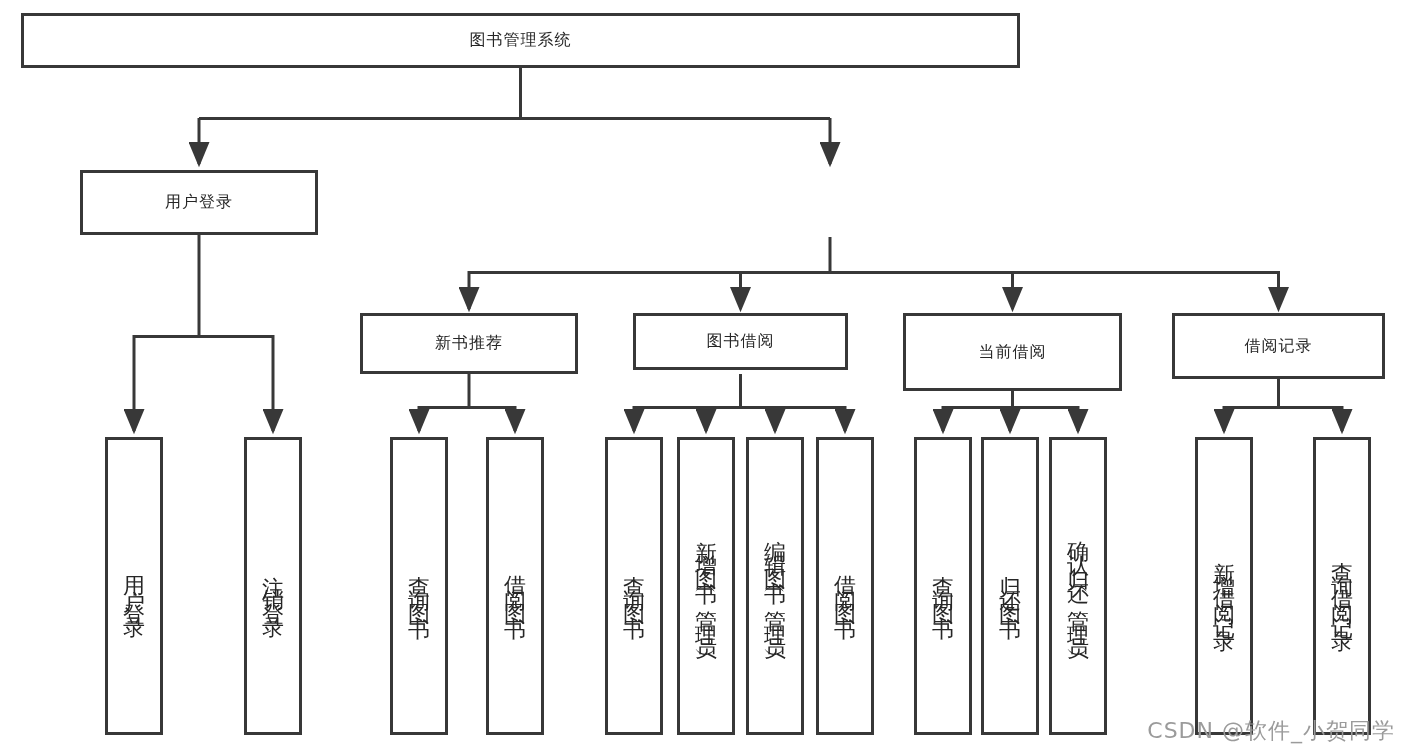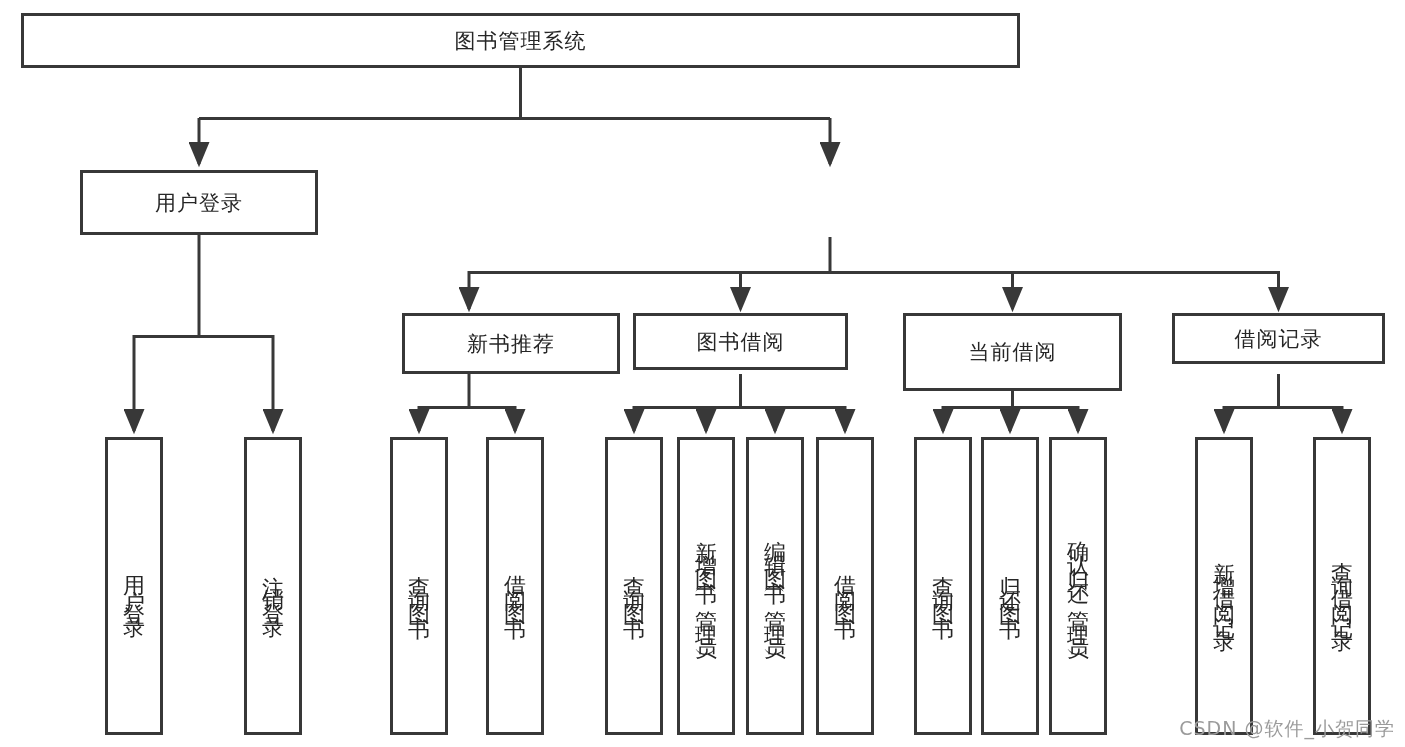--- a/index.html
+++ b/index.html
@@ -26,38 +26,38 @@
     box-sizing: border-box;
     border: 3px solid #383838;
     background: #ffffff;
     display: flex;
     align-items: center;
     justify-content: center;
     color: #262626;
     text-align: center;
   }
   .box.h {
-    font-size: 21px;
+    font-size: 16px;
     letter-spacing: 1px;
   }
   .box.tall {
     writing-mode: vertical-rl;
     text-orientation: mixed;
     font-size: 22px;
     letter-spacing: 14px;
     line-height: 1;
     width: 58px;
     height: 298px;
     top: 437px;
   }
   .watermark {
     position: absolute;
     top: 716px;
     right: 10px;
-    font-size: 19px;
+    font-size: 22px;
     color: #9b9b9b;
     letter-spacing: 1px;
     white-space: nowrap;
   }
 </style>
 </head>
 <body>
 
 <div class="canvas">
 
@@ -113,24 +113,24 @@
       <path d="M1224 407.5 H1342"></path>
       <path d="M1224 406 V431" marker-end="url(#arw)"></path>
       <path d="M1342 406 V431" marker-end="url(#arw)"></path>
     </g>
   </svg>
 
   <div class="box h" style="left:21px; top:13px; width:999px; height:55px;">图书管理系统</div>
 
   <div class="box h" style="left:80px; top:170px; width:238px; height:65px;">用户登录</div>
 
-  <div class="box h" style="left:360px; top:313px; width:218px; height:61px;margin-left:42px;">新书推荐</div>
+  <div class="box h" style="left:360px; top:313px; width:218px; height:61px;">新书推荐</div>
   <div class="box h" style="left:633px; top:313px; width:215px; height:57px;">图书借阅</div>
   <div class="box h" style="left:903px; top:313px; width:219px; height:78px;">当前借阅</div>
-  <div class="box h" style="left:1172px; top:313px; width:213px; height:51px;">借阅记录</div>
+  <div class="box h" style="left:1172px; top:313px; width:213px; height:66px;">借阅记录</div>
 
   <div class="box tall" style="left:105px;">用户登录</div>
   <div class="box tall" style="left:244px;">注销登录</div>
 
   <div class="box tall" style="left:390px;">查询图书</div>
   <div class="box tall" style="left:486px;">借阅图书</div>
 
   <div class="box tall" style="left:605px;">查询图书</div>
   <div class="box tall" style="left:677px;">新增图书（管理员）</div>
   <div class="box tall" style="left:746px;">编辑图书（管理员）</div>

